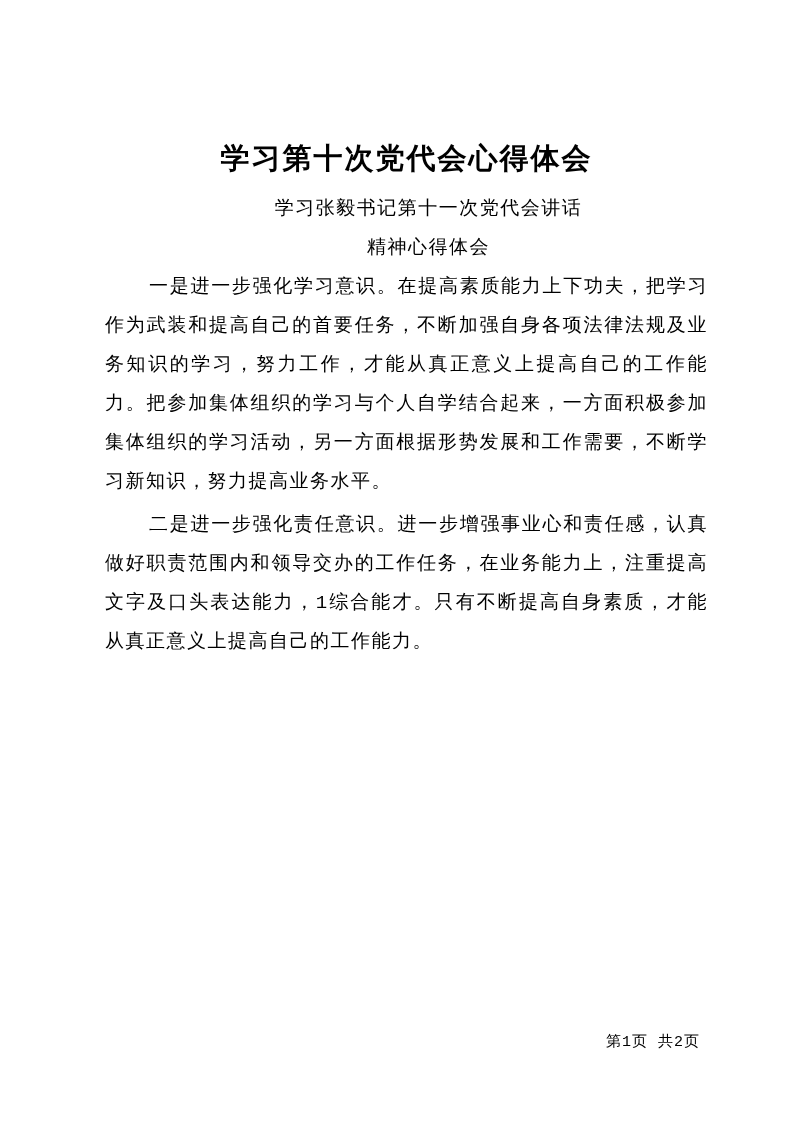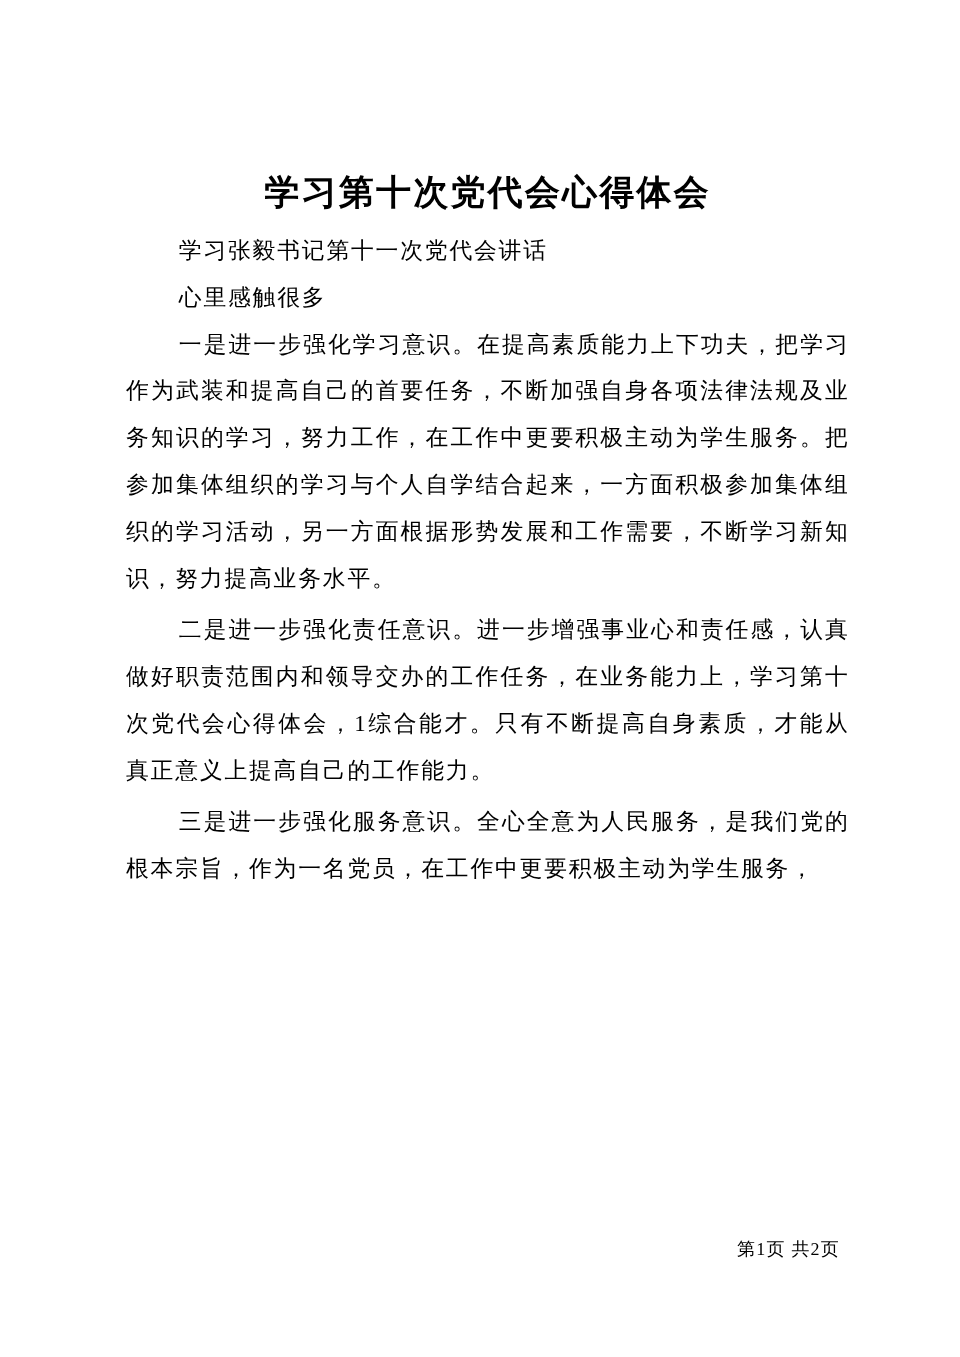--- a/index.html
+++ b/index.html
@@ -8,39 +8,40 @@
     background: #ffffff;
   }
   .page {
     position: relative;
     width: 800px;
     height: 1131px;
     margin: 0 auto;
     background: #ffffff;
     box-sizing: border-box;
     padding: 138px 92px 0 105px;
-    font-family: Liberation Serif, serif;
+    font-family: Liberation Mono, monospace;
     color: #000000;
     overflow: hidden;
   }
   .doc-title {
     margin: 0 0 6px 0;
     font-size: 29px;
     font-weight: bold;
     line-height: 46px;
     text-align: center;
     letter-spacing: 2px;
   }
   .doc-line,
   .doc-para {
     margin: 0;
     font-size: 19px;
     line-height: 39px;
     letter-spacing: 1.5px;
     text-indent: 44px;
+    text-align: center;
   }
   .doc-para {
     text-align: justify;
     margin-bottom: 4px;
   }
   .page-footer {
     position: absolute;
     right: 100px;
     bottom: 80px;
     font-size: 15px;
@@ -50,27 +51,26 @@
 </style>
 </head>
 <body>
 
 <div class="page">
 
   <h1 class="doc-title">学习第十次党代会心得体会</h1>
 
   <p class="doc-line">学习张毅书记第十一次党代会讲话</p>
 
-  <p class="doc-line">心里感触很多</p>
+  <p class="doc-line">精神心得体会</p>
 
 
 
-  <p class="doc-para">一是进一步强化学习意识。在提高素质能力上下功夫，把学习作为武装和提高自己的首要任务，不断加强自身各项法律法规及业务知识的学习，努力工作，在工作中更要积极主动为学生服务。把参加集体组织的学习与个人自学结合起来，一方面积极参加集体组织的学习活动，另一方面根据形势发展和工作需要，不断学习新知识，努力提高业务水平。</p>
+  <p class="doc-para">一是进一步强化学习意识。在提高素质能力上下功夫，把学习作为武装和提高自己的首要任务，不断加强自身各项法律法规及业务知识的学习，努力工作，才能从真正意义上提高自己的工作能力。把参加集体组织的学习与个人自学结合起来，一方面积极参加集体组织的学习活动，另一方面根据形势发展和工作需要，不断学习新知识，努力提高业务水平。</p>
 
-  <p class="doc-para">二是进一步强化责任意识。进一步增强事业心和责任感，认真做好职责范围内和领导交办的工作任务，在业务能力上，学习第十次党代会心得体会，1综合能才。只有不断提高自身素质，才能从真正意义上提高自己的工作能力。</p>
+  <p class="doc-para">二是进一步强化责任意识。进一步增强事业心和责任感，认真做好职责范围内和领导交办的工作任务，在业务能力上，注重提高文字及口头表达能力，1综合能才。只有不断提高自身素质，才能从真正意义上提高自己的工作能力。</p>
 
-  <p class="doc-para">三是进一步强化服务意识。全心全意为人民服务，是我们党的根本宗旨，作为一名党员，在工作中更要积极主动为学生服务，</p>
 
   <div class="page-footer">
     <span>第1页 共2页</span>
   </div>
 
 </div>
 
 </body></html>

